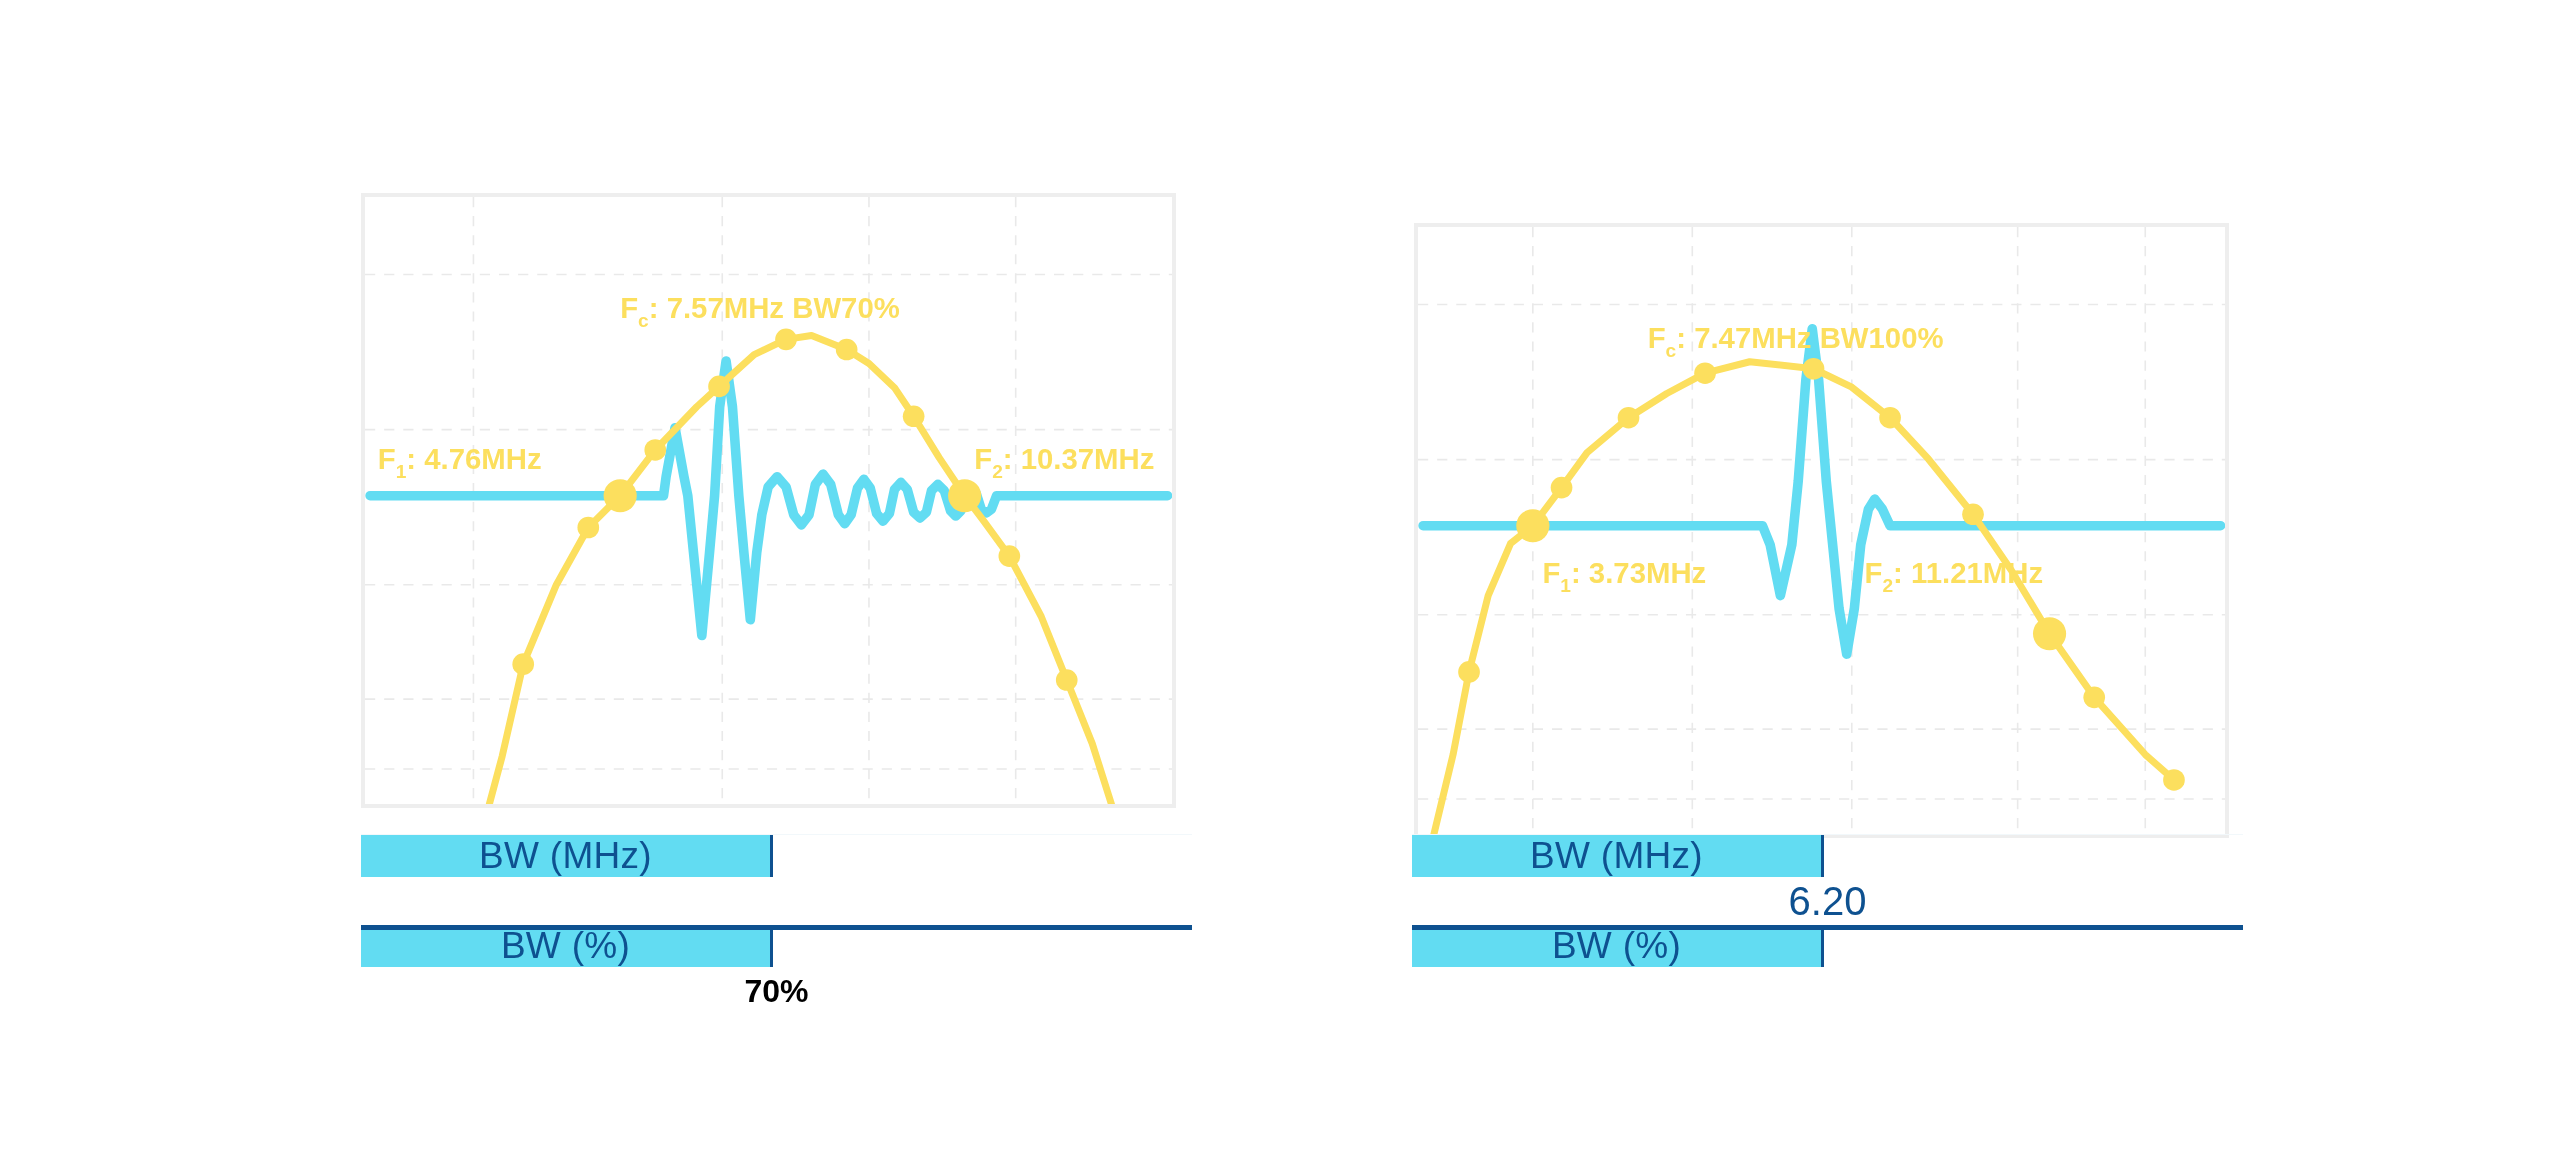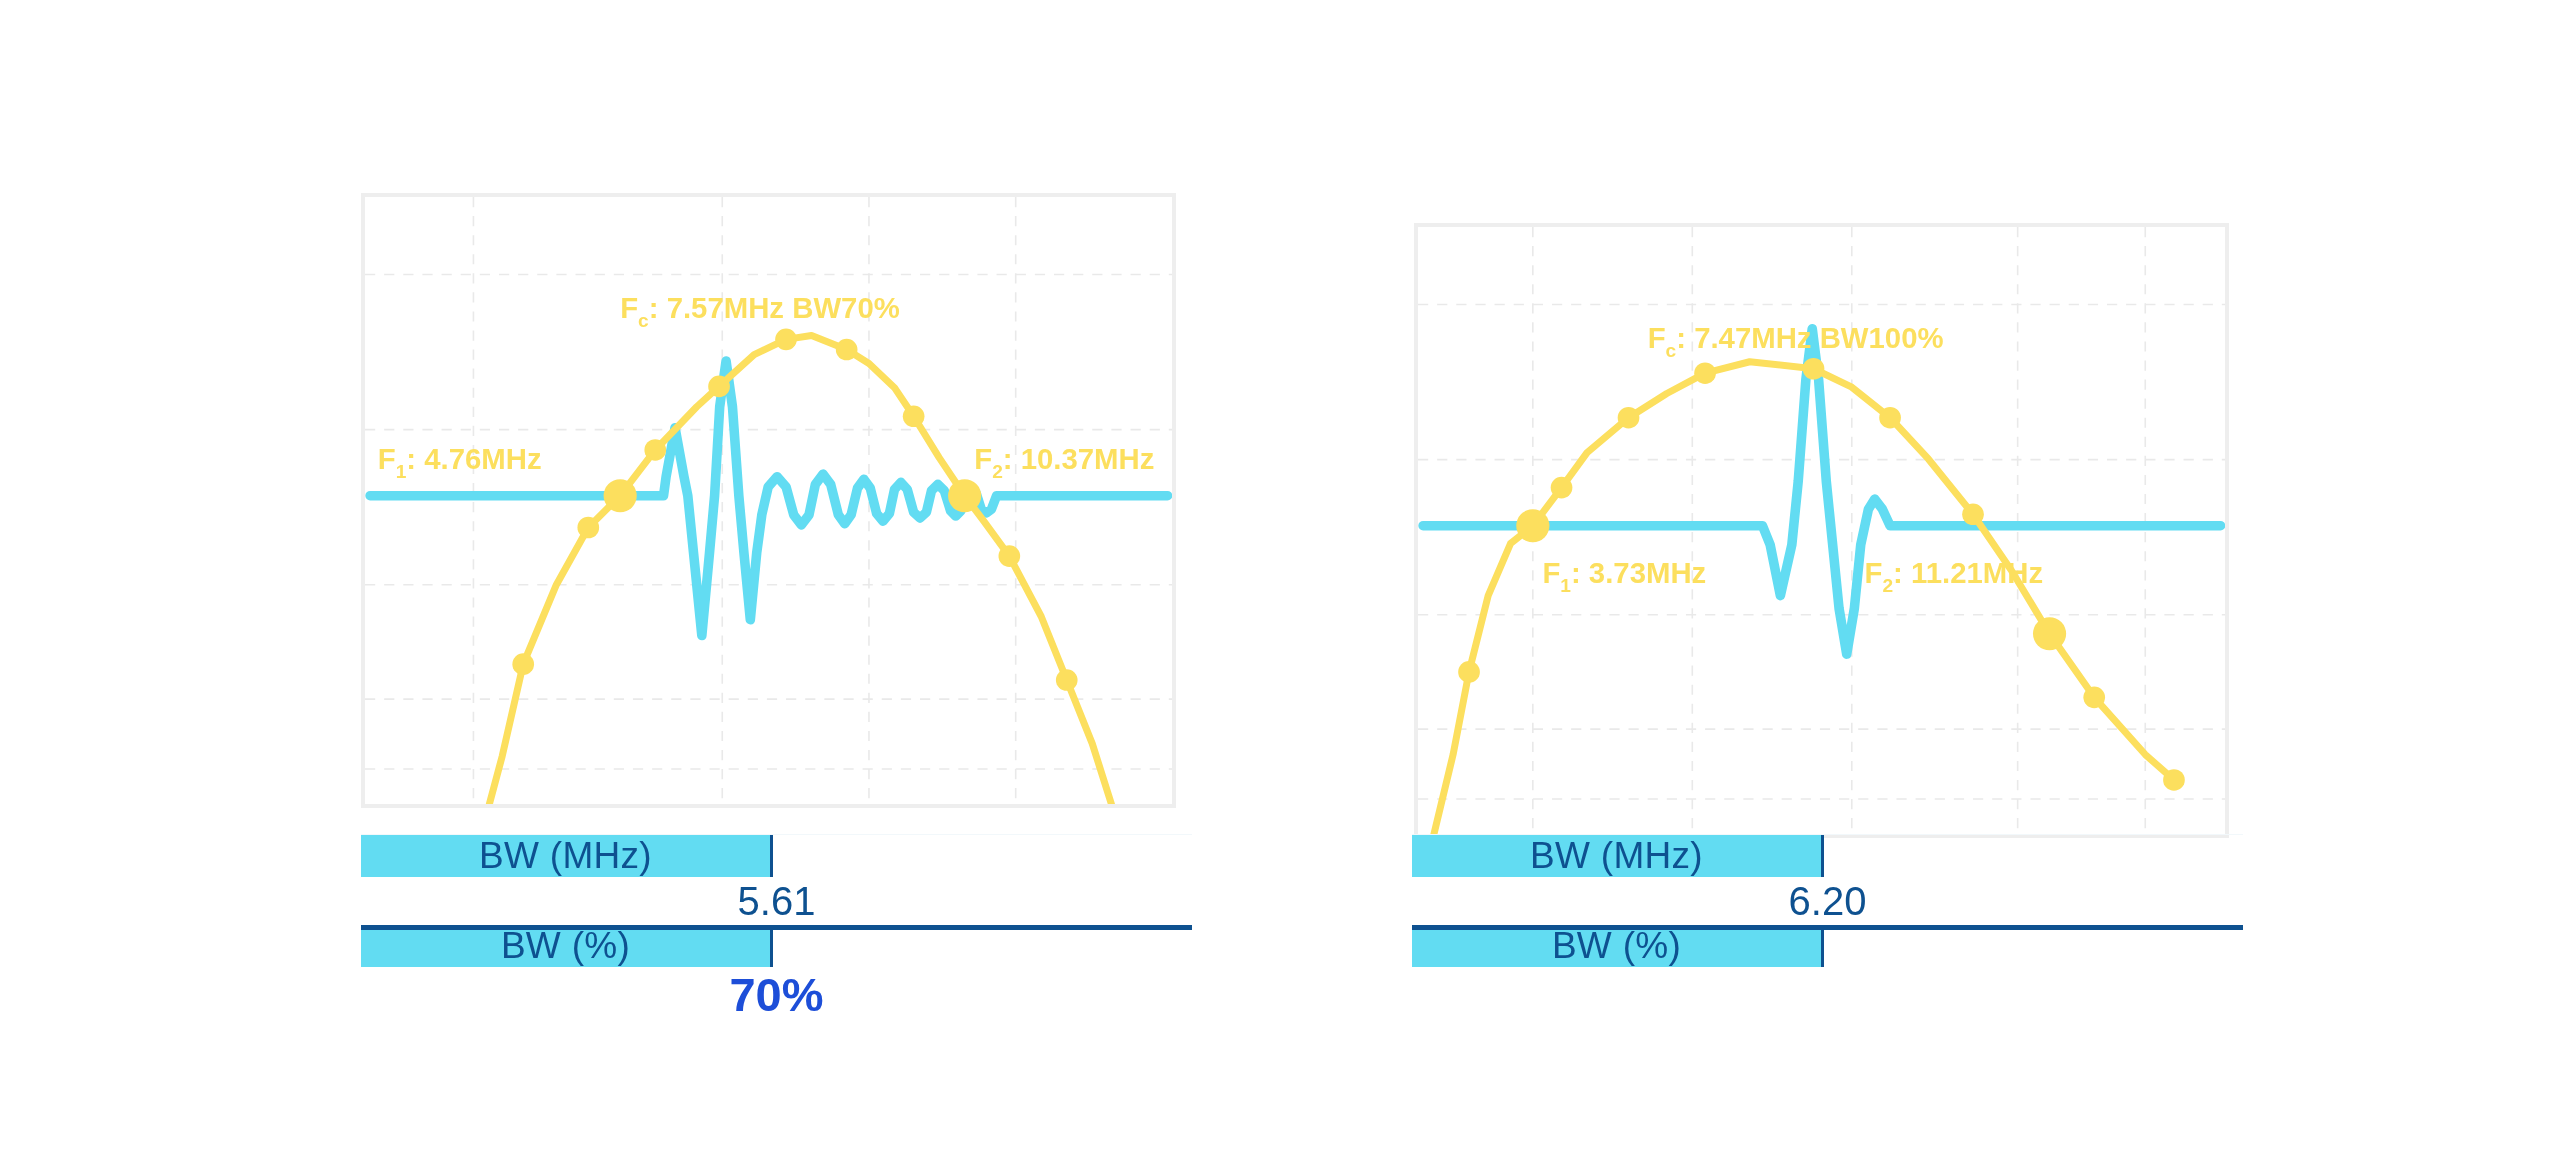--- a/index.html
+++ b/index.html
@@ -87,22 +87,22 @@
     align-items: center;
     justify-content: center;
     background: #ffffff;
   }
   .bw-val-num {
     color: #0E5190;
     font-size: 40px;
     font-weight: 400;
   }
   .bw-val-pct {
-    color: #1d4ed8;
-    font-size: 47px;
+    color: #000000;
+    font-size: 32px;
     font-weight: bold;
   }
   .bw-divider {
     position: absolute;
     left: 0;
     top: 90px;
     width: 831px;
     height: 4.5px;
     background: #0E5190;
     z-index: 5;
@@ -247,23 +247,20 @@
         </g>
       </svg>
     </div>
   </div>
 
   <div class="bw-table left">
     <div class="bw-row top">
       <div class="bw-key">
         <span class="bw-key-label">BW (MHz)</span>
       </div>
-      <div class="bw-val">
-        <span class="bw-val-num">5.61</span>
-      </div>
       <div class="bw-divider"></div>
     </div>
     <div class="bw-row">
       <div class="bw-key">
         <span class="bw-key-label">BW (%)</span>
       </div>
       <div class="bw-val">
         <span class="bw-val-pct">70%</span>
       </div>
     </div>

